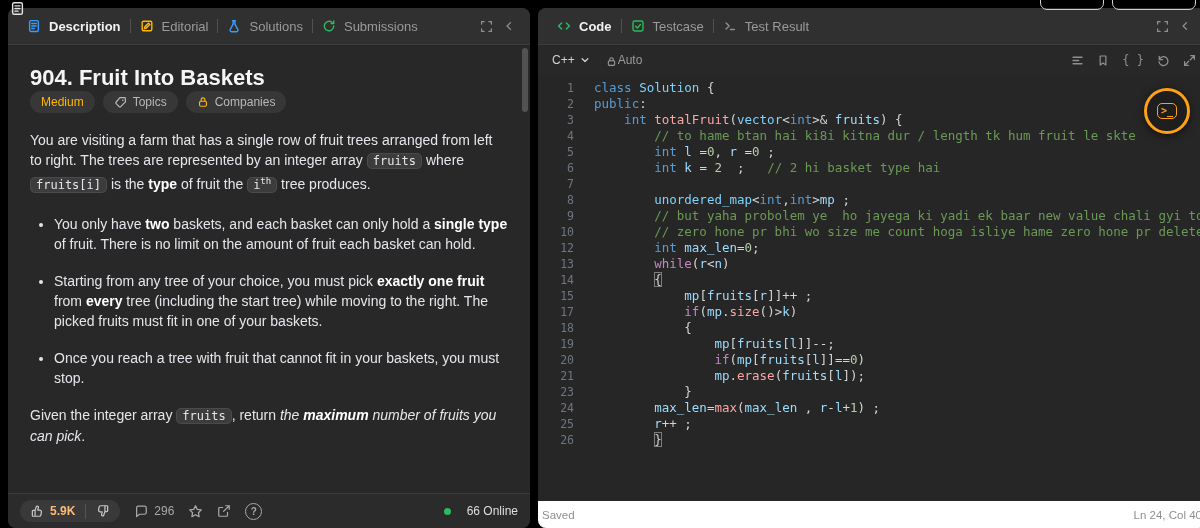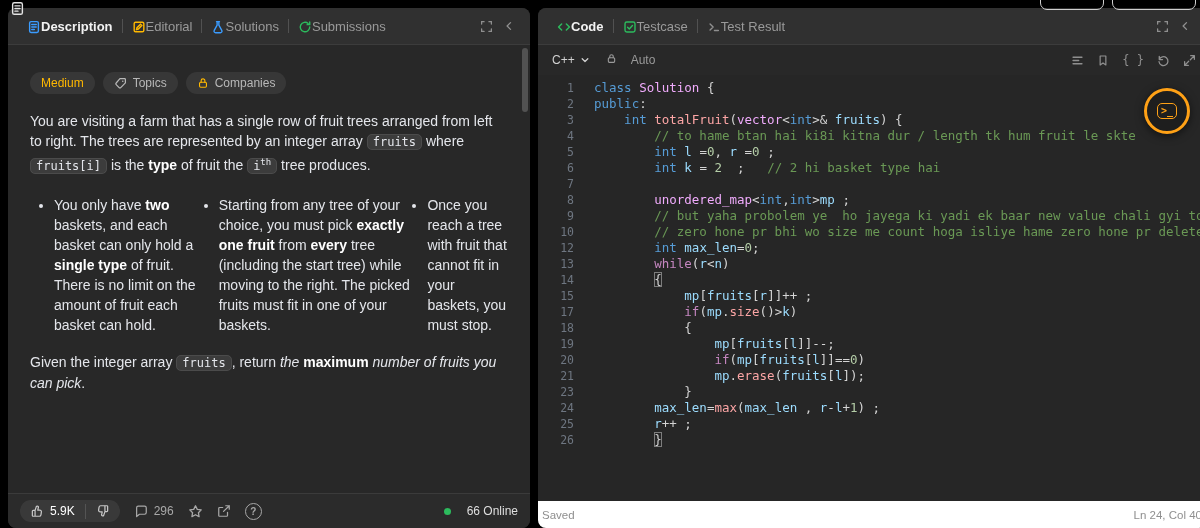--- a/index.html
+++ b/index.html
@@ -8,68 +8,68 @@
     background:#000;color:#e8e8e8;
     font-family:"Liberation Sans",sans-serif;
   }
   svg{display:block}
   .panel{position:absolute;top:8px;background:#282828;border-radius:8px;overflow:hidden}
   #left-panel{left:8px;width:522px;height:520px}
   #right-panel{left:538px;width:668px;height:520px}
 
   
   .tabbar{height:36px;display:flex;align-items:center;background:#303030;padding:0 10px;border-bottom:1px solid rgba(255,255,255,.06)}
-  .tab{display:flex;align-items:flex-end;gap:0;padding:0 9px;font-size:13px;color:#9a9a9a;cursor:pointer;white-space:nowrap}
+  .tab{display:flex;align-items:flex-start;gap:8px;padding:0 9px;font-size:13px;color:#9a9a9a;cursor:pointer;white-space:nowrap}
   .tab.active{color:#f2f2f2;font-weight:700}
   .tabdiv{width:1px;height:14px;background:rgba(255,255,255,.16);flex:none}
   .flexsp{flex:1}
   .hicon{color:#8f8f8f;padding:0 5px;display:flex;align-items:center}
 
   .c-blue{color:#3b9cff}.c-yellow{color:#ffb800}.c-green{color:#2cbb5d}.c-gray{color:#8f8f8f}
 
   
   .content{padding:4px 22px 0;position:relative}
   .prob-title{font-size:22px;font-weight:700;color:#f5f5f5;margin:16px 0 0}
-  .badges{display:flex;gap:8px;margin-top:23px}
+  .badges{display:flex;gap:8px;margin-top:0}
   .pill{display:inline-flex;align-items:center;gap:6px;background:rgba(255,255,255,.07);border-radius:999px;padding:4px 11px;font-size:12px;color:#b8b8b8}
   .pill.diff{color:#ffb800}
   .para{font-size:14px;line-height:20px;color:#e4e6eb;margin-top:17px}
   .chip{background:#3c3c3c;border:1px solid rgba(255,255,255,.08);border-radius:5px;padding:0 5px;font-family:"DejaVu Sans Mono",monospace;font-size:12px;color:#e4e6eb;white-space:nowrap}
   .chip sup{font-size:9px}
   .rt-b{font-weight:700;color:#fff}
   .rt-i{font-style:italic}
-  .rt-bi{font-weight:700;color:#fff}
-  ul.rules{margin:19px 0 4px;padding-left:24px;display:flex;flex-direction:row;gap:17px}
+  .rt-bi{font-style:italic;font-weight:700;color:#fff}
+  ul.rules{margin:19px 0 4px;padding-left:24px;display:flex;flex-direction:column;gap:17px}
   ul.rules li{font-size:14px;line-height:20px;color:#e4e6eb}
 
   .lscroll{position:absolute;top:40px;right:2px;width:6px;height:64px;background:#525252;border-radius:3px}
 
   
   .pfoot{position:absolute;bottom:0;left:0;right:0;height:34px;background:#2b2b2b;border-top:1px solid rgba(255,255,255,.08);display:flex;align-items:center;padding:0 12px;gap:14px;font-size:12px;color:#a8a8a8}
   .votes{display:flex;align-items:center;background:rgba(255,255,255,.07);border-radius:999px;overflow:hidden}
   .vote-seg{display:flex;align-items:center;gap:6px;padding:4px 10px;color:#c8c8c8}
-  .vote-seg .cnt{color:#ffffff;font-weight:400}
+  .vote-seg .cnt{color:#fdba74;font-weight:700}
   .vdiv{width:1px;height:15px;background:rgba(255,255,255,.14)}
   .footbtn{display:flex;align-items:center;gap:6px;color:#a8a8a8}
   .qmark{width:15px;height:15px;border:1.4px solid currentColor;border-radius:50%;display:inline-flex;align-items:center;justify-content:center;font-size:10px;font-weight:700}
   .online{margin-left:auto;display:flex;align-items:center;gap:16px;color:#dfdfdf}
   .dot{width:7px;height:7px;border-radius:50%;background:#2cbb5d}
 
   
   .toolbar{height:30px;display:flex;align-items:center;padding:0 10px;font-size:12px;color:#c4c4c4;border-bottom:1px solid rgba(255,255,255,.05)}
   .lang{display:flex;gap:5px;align-items:center;padding:2px 4px;color:#d2d2d2;cursor:pointer}
-  .auto{display:flex;gap:14px;align-items:flex-start;color:#9a9a9a;margin-left:12px}
+  .auto{display:flex;gap:1px;align-items:flex-end;color:#9a9a9a;margin-left:12px}
   .tool-icons{margin-left:auto;display:flex;gap:13px;color:#9a9a9a;align-items:center}
   .braces-glyph{font-family:"DejaVu Sans Mono",monospace;font-size:12px;line-height:1}
 
   .editor{position:absolute;top:67px;bottom:26px;left:0;right:0;background:#262626;padding-top:5px;overflow:hidden}
   .code-line{display:flex;height:16px;font-family:"DejaVu Sans Mono",monospace;font-size:12.5px;line-height:16px;white-space:pre}
   .ln{width:36px;text-align:right;color:#6e7681;flex:none;font-size:11.5px}
   .lc{padding-left:20px}
-  .tk-k{color:#569cd6}.tk-y{color:#f0abfc}.tk-f{color:#fca5a5}.tk-v{color:#9cdcfe}
+  .tk-k{color:#569cd6}.tk-y{color:#7dd3fc}.tk-f{color:#fca5a5}.tk-v{color:#9cdcfe}
   .tk-n{color:#b5cea8}.tk-c{color:#6a9955}.tk-p{color:#d4d4d4}.tk-w{color:#c586c0}
   .tk-pb{color:#d4d4d4;outline:1px solid #7d7d7d;outline-offset:-1px}
 
   .statusbar{position:absolute;bottom:0;left:0;right:0;height:26px;display:flex;align-items:center;padding:0 4px;font-size:11.5px;color:#8f8f8f;background:#ffffff;border-top:1px solid rgba(255,255,255,.07)}
   .status-right{margin-left:auto}
 
   .streak{position:absolute;top:80px;right:16px;width:40px;height:40px;border-radius:50%;background:#1e1e1e;border:3px solid #ffa116;display:flex;align-items:center;justify-content:center;box-shadow:0 2px 8px rgba(0,0,0,.55);cursor:pointer}
   .streak-inner{border:1.6px solid #ffa116;border-radius:5px;color:#ffa116;font-family:"DejaVu Sans Mono",monospace;font-size:10px;font-weight:700;padding:2px 3px;line-height:1}
 
   
@@ -136,20 +136,21 @@
         </svg>
     </div>
     <div class="hicon">
       <svg width="12" height="12" viewBox="0 0 16 16" fill="none" stroke="currentColor" stroke-width="1.8" stroke-linecap="round" stroke-linejoin="round">
           <path d="M10 3.5 5.5 8l4.5 4.5"></path>
         </svg>
     </div>
   </div>
 
   <div class="content">
+    <div class="prob-title">904. Fruit Into Baskets</div>
 
     <div class="badges">
       <span class="pill diff">Medium</span>
       <span class="pill">
         <span>
           <svg width="13" height="13" viewBox="0 0 16 16" fill="none" stroke="currentColor" stroke-width="1.5" stroke-linejoin="round">
               <path d="M8.7 2H13a1 1 0 0 1 1 1v4.3L8.3 13a1.4 1.4 0 0 1-2 0L2.7 9.4a1.4 1.4 0 0 1 0-2L7.3 2z"></path>
               <circle cx="10.8" cy="5.2" r="1" fill="currentColor" stroke="none"></circle>
             </svg>
         </span>

